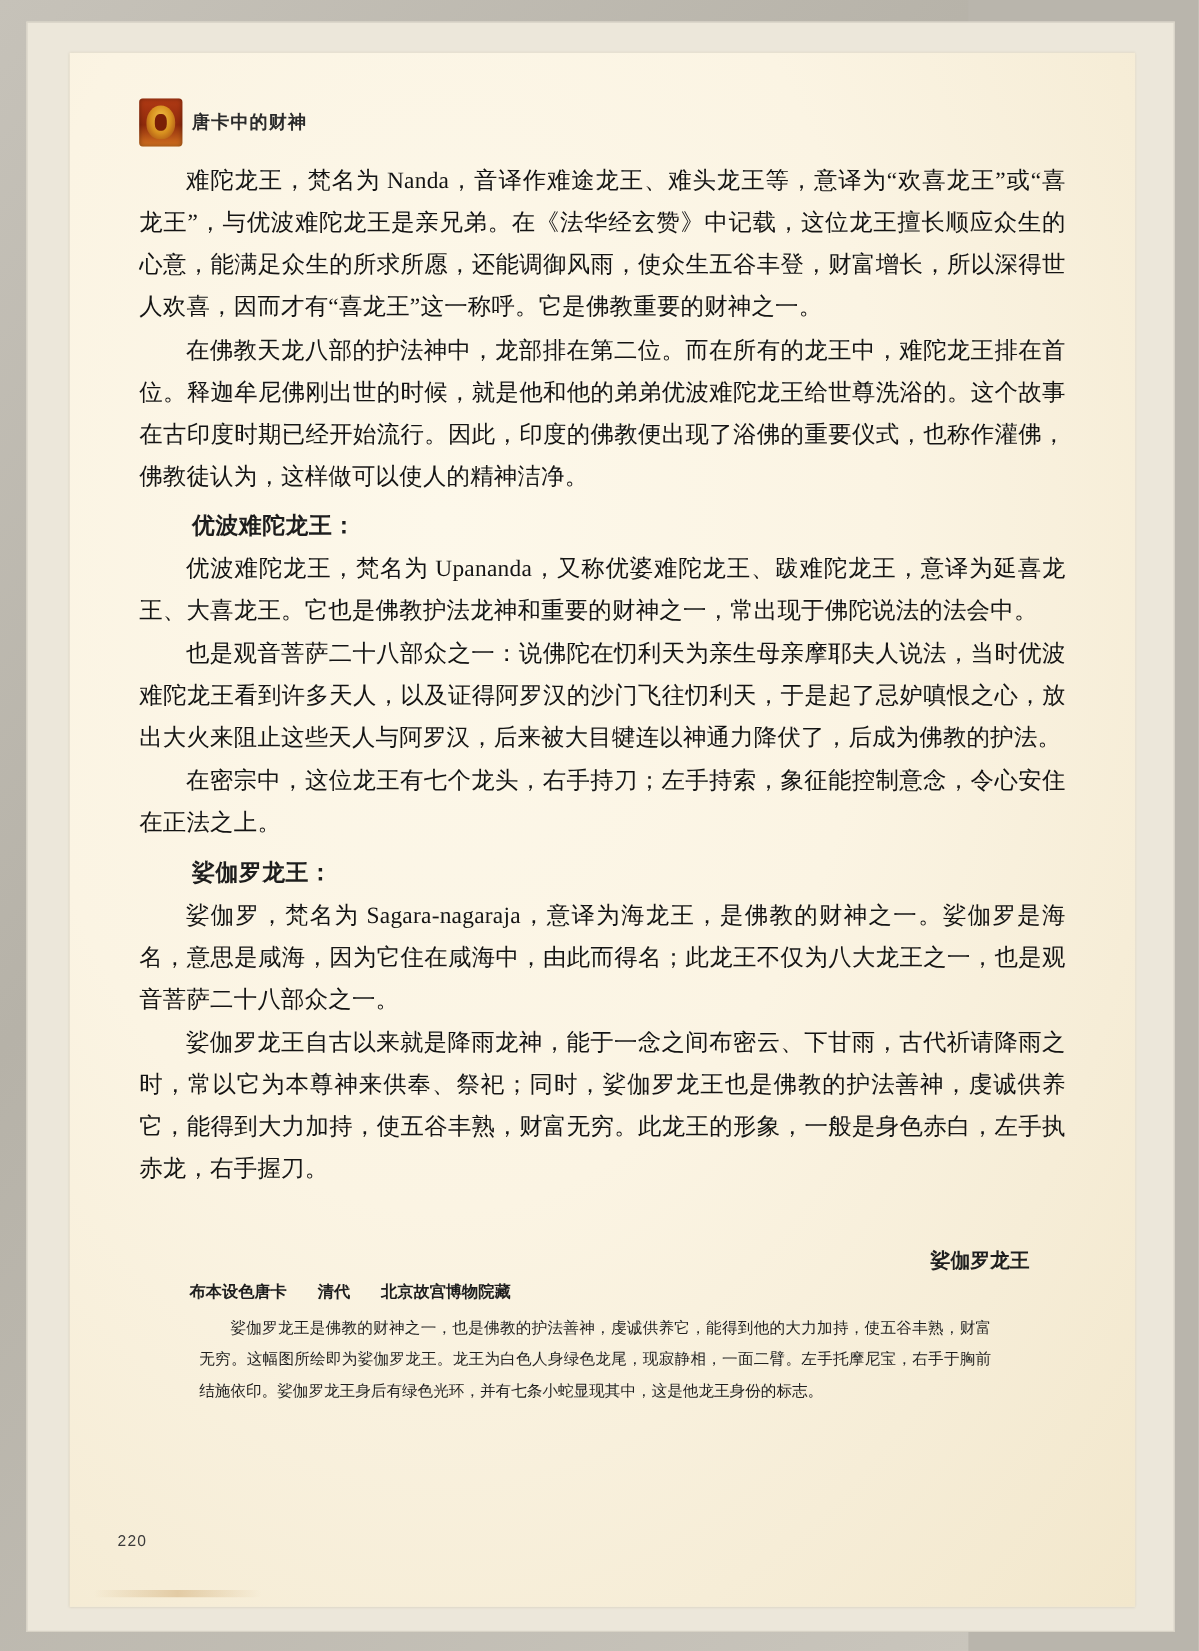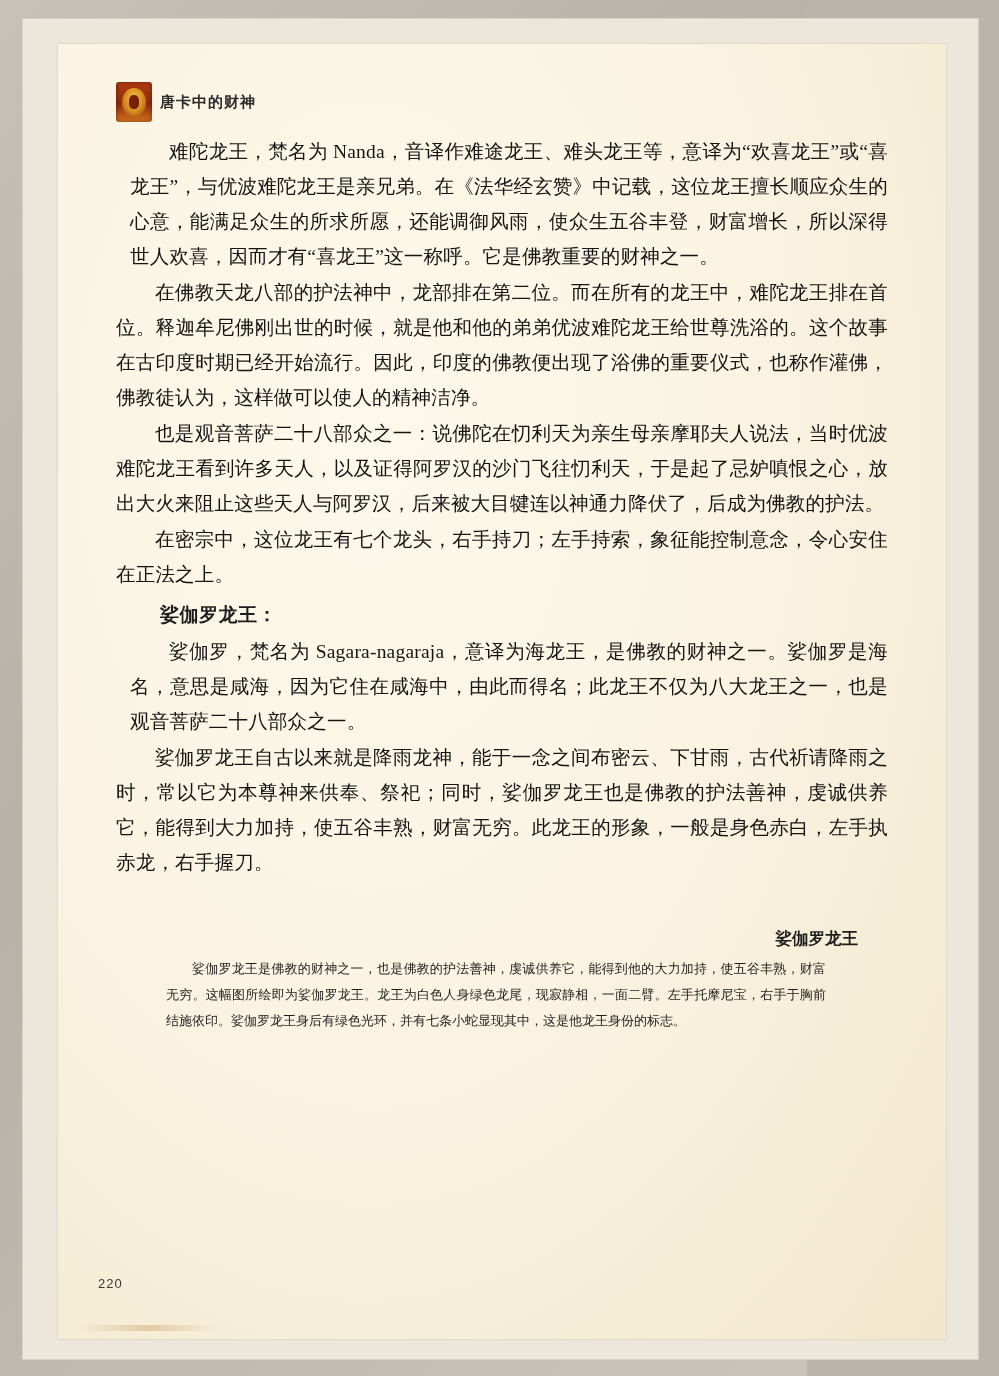--- a/index.html
+++ b/index.html
@@ -101,21 +101,20 @@
     line-height: 35px;
     color: #141414;
     text-align: justify;
     text-justify: inter-ideograph;
     text-indent: 2em;
     margin: 0 0 1px 0;
     letter-spacing: 0.2px;
   }
   .para.first-block {
     margin-top: 2px;
-    margin-left: 14px;
   }
 
   
   .caption-block {
     margin: 48px 0 0 42px;
     width: 700px;
   }
   .caption-title {
     font-family: "Liberation Sans", sans-serif;
     font-weight: bold;
@@ -177,32 +176,39 @@
           <div class="header-logo"></div>
           <div class="header-title">唐卡中的财神</div>
         </div>
 
         <div>
           <p class="para first-block">难陀龙王，梵名为 Nanda，音译作难途龙王、难头龙王等，意译为“欢喜龙王”或“喜龙王”，与优波难陀龙王是亲兄弟。在《法华经玄赞》中记载，这位龙王擅长顺应众生的心意，能满足众生的所求所愿，还能调御风雨，使众生五谷丰登，财富增长，所以深得世人欢喜，因而才有“喜龙王”这一称呼。它是佛教重要的财神之一。</p>
           <p class="para">在佛教天龙八部的护法神中，龙部排在第二位。而在所有的龙王中，难陀龙王排在首位。释迦牟尼佛刚出世的时候，就是他和他的弟弟优波难陀龙王给世尊洗浴的。这个故事在古印度时期已经开始流行。因此，印度的佛教便出现了浴佛的重要仪式，也称作灌佛，佛教徒认为，这样做可以使人的精神洁净。</p>
         </div>
 
         <div>
+          <div class="section-head">优波难陀龙王：</div>
+          <p class="para first-block">优波难陀龙王，梵名为 Upananda，又称优婆难陀龙王、跋难陀龙王，意译为延喜龙王、大喜龙王。它也是佛教护法龙神和重要的财神之一，常出现于佛陀说法的法会中。</p>
           <p class="para">也是观音菩萨二十八部众之一：说佛陀在忉利天为亲生母亲摩耶夫人说法，当时优波难陀龙王看到许多天人，以及证得阿罗汉的沙门飞往忉利天，于是起了忌妒嗔恨之心，放出大火来阻止这些天人与阿罗汉，后来被大目犍连以神通力降伏了，后成为佛教的护法。</p>
           <p class="para">在密宗中，这位龙王有七个龙头，右手持刀；左手持索，象征能控制意念，令心安住在正法之上。</p>
         </div>
 
         <div>
           <div class="section-head">娑伽罗龙王：</div>
           <p class="para first-block">娑伽罗，梵名为 Sagara-nagaraja，意译为海龙王，是佛教的财神之一。娑伽罗是海名，意思是咸海，因为它住在咸海中，由此而得名；此龙王不仅为八大龙王之一，也是观音菩萨二十八部众之一。</p>
           <p class="para">娑伽罗龙王自古以来就是降雨龙神，能于一念之间布密云、下甘雨，古代祈请降雨之时，常以它为本尊神来供奉、祭祀；同时，娑伽罗龙王也是佛教的护法善神，虔诚供养它，能得到大力加持，使五谷丰熟，财富无穷。此龙王的形象，一般是身色赤白，左手执赤龙，右手握刀。</p>
         </div>
 
         <div class="caption-block">
           <div class="caption-title">娑伽罗龙王</div>
+          <div class="caption-meta">
+            <span>布本设色唐卡</span>
+            <span>清代</span>
+            <span>北京故宫博物院藏</span>
+          </div>
           <div class="caption-body">娑伽罗龙王是佛教的财神之一，也是佛教的护法善神，虔诚供养它，能得到他的大力加持，使五谷丰熟，财富无穷。这幅图所绘即为娑伽罗龙王。龙王为白色人身绿色龙尾，现寂静相，一面二臂。左手托摩尼宝，右手于胸前结施依印。娑伽罗龙王身后有绿色光环，并有七条小蛇显现其中，这是他龙王身份的标志。</div>
         </div>
 
       </div>
 
       <div class="page-number">220</div>
       <div class="edge-smudge"></div>
     </div>
   </div>
 </div>

